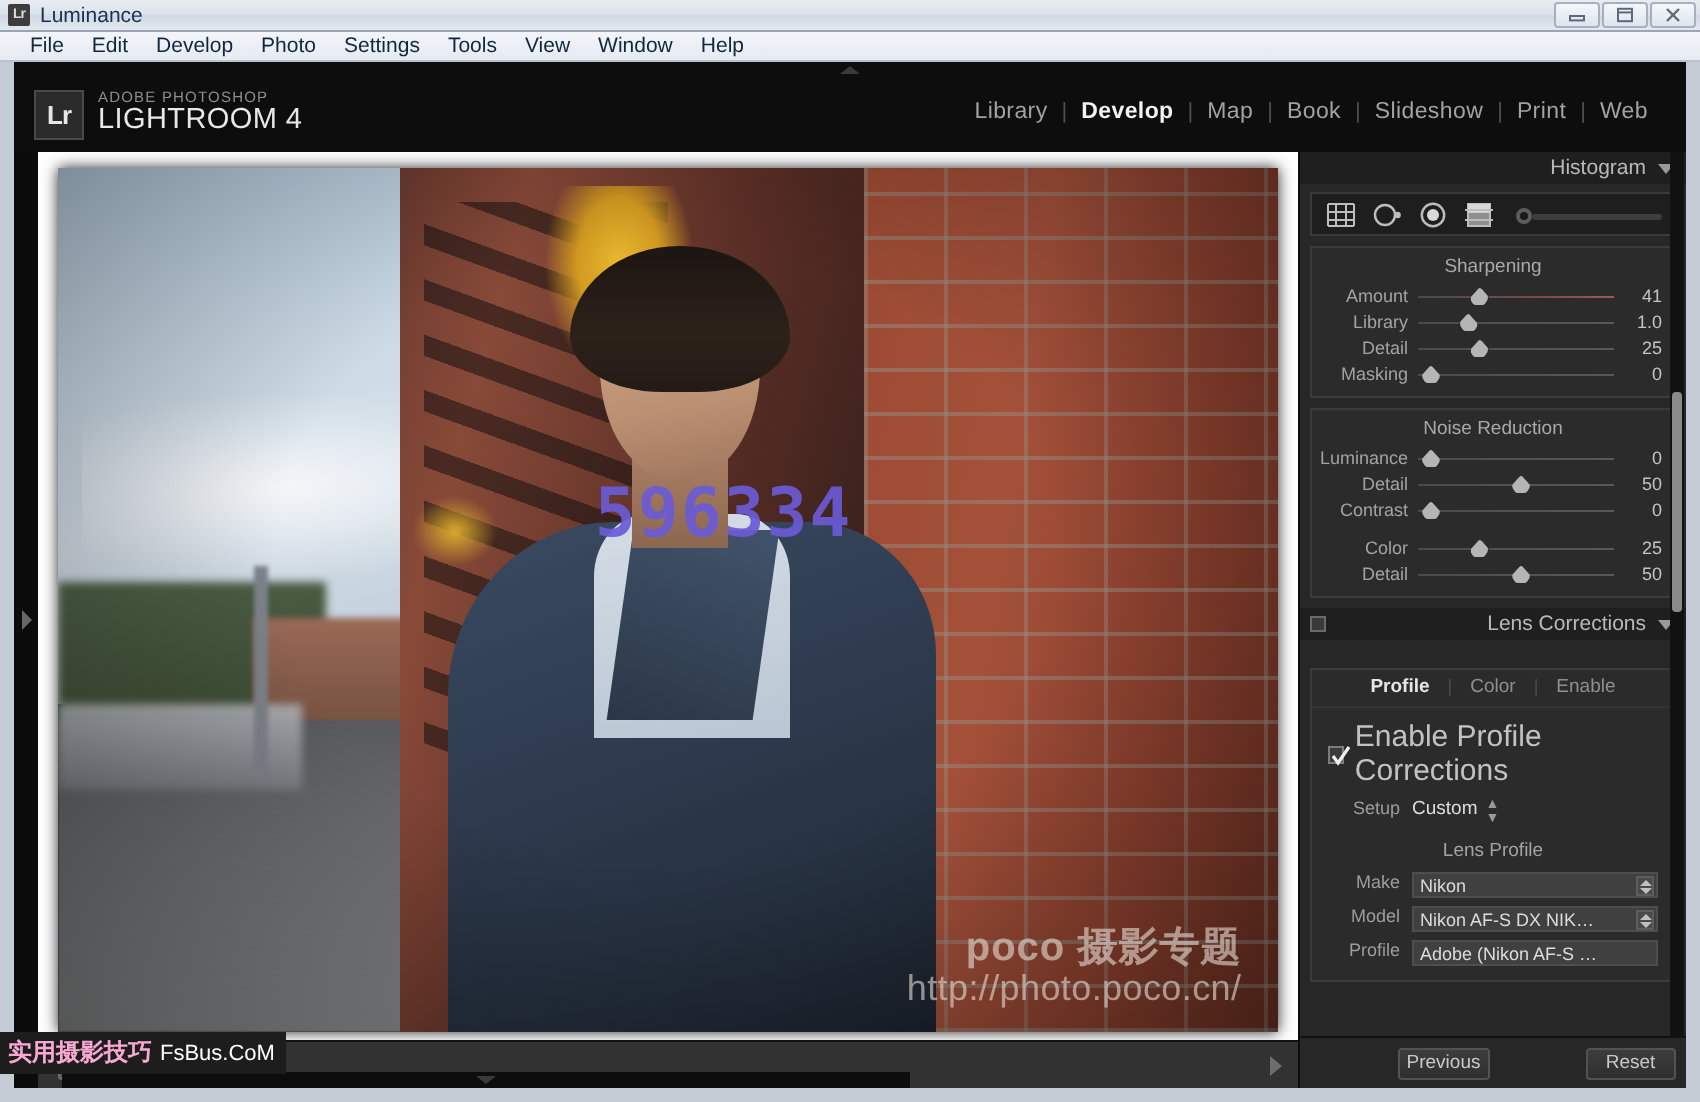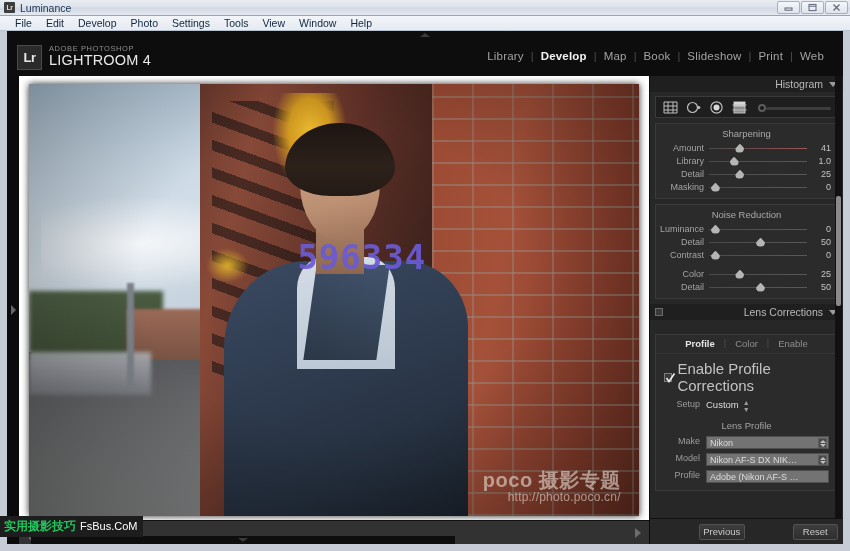--- a/index.html
+++ b/index.html
@@ -227,21 +227,21 @@
     font-size:34px; font-weight:bold; color:#6b5bd6;
     letter-spacing:1px; opacity:0.92;
     transform:translateY(-50%);
   }
   .wm-poco {
     position:absolute; right:3%; bottom:3%;
     text-align:right; color:rgba(226,216,208,0.62);
     line-height:1.0;
   }
   .wm-poco .wm1 { font-size:20px; font-weight:bold; letter-spacing:0.5px; }
-  .wm-poco .wm2 { font-size:12px; letter-spacing:0.2px; margin-top:1px; }
+  .wm-poco .wm2 { font-size:18px; letter-spacing:0.2px; margin-top:1px; }
 
   
   .img-toolbar {
     height:24px; background:#323232; border-top:1px solid #111;
     display:flex; align-items:center; padding:0 10px; gap:4px;
     position:relative;
   }
   .tb-btn {
     width:21px;height:15px; background:#5a5a5a; border:1px solid #6e6e6e;
     border-radius:2px; display:flex; align-items:center; justify-content:center;
@@ -352,21 +352,21 @@
   .lc-check span { font-size:15px; color:#c2c2c2; }
 
   .lc-row { display:flex; align-items:flex-start; padding:1px 8px 1px 4px; margin-bottom:2px; }
   .lc-lab { width:46px; text-align:right; font-size:9px; color:#9d9d9d; padding-right:6px; }
   .lc-val { font-size:9.5px; color:#dcdcdc; }
   .lc-updown { margin-left:4px; font-size:7px; color:#9a9a9a; line-height:1; }
 
   .lc-subtitle { text-align:center; font-size:9.5px; color:#a3a3a3; margin:6px 0 4px 0; }
 
   .lc-field {
-    flex:1; height:13px; background:#737373; border:1px solid #4e4e4e;
+    flex:1; height:13px; background:#404040; border:1px solid #4e4e4e;
     display:flex; align-items:center; padding:0 3px; position:relative;
   }
   .lc-field span {
     font-size:9px; color:#dcdcdc; white-space:nowrap; overflow:hidden;
     text-overflow:ellipsis; max-width:92px;
   }
   .lc-spin {
     position:absolute; right:1px; top:1px; width:9px; height:10px;
     background:#4a4a4a; border:1px solid #5d5d5d;
     display:flex; flex-direction:column; align-items:center; justify-content:center;
@@ -403,21 +403,21 @@
     width:0;height:0;border-left:5px solid transparent;border-right:5px solid transparent;
     border-top:4px solid #3a3a3a;
   }
 
   
   .fs-watermark {
     position:absolute; left:0; bottom:14px; z-index:50;
     background:#1d1d1d; padding:2px 6px 2px 4px;
     display:flex; align-items:baseline; gap:4px;
   }
-  .fs-watermark .cn { font-size:12px; color:#22c55e; font-weight:bold; }
+  .fs-watermark .cn { font-size:12px; color:#f9a8d4; font-weight:bold; }
   .fs-watermark .en { font-size:11px; color:#ffffff; }
 </style>
 </head>
 <body>
 
 <div id="app">
 
   <div class="win-titlebar">
     <div class="win-icon">Lr</div>
     <div class="win-title">Luminance</div>

